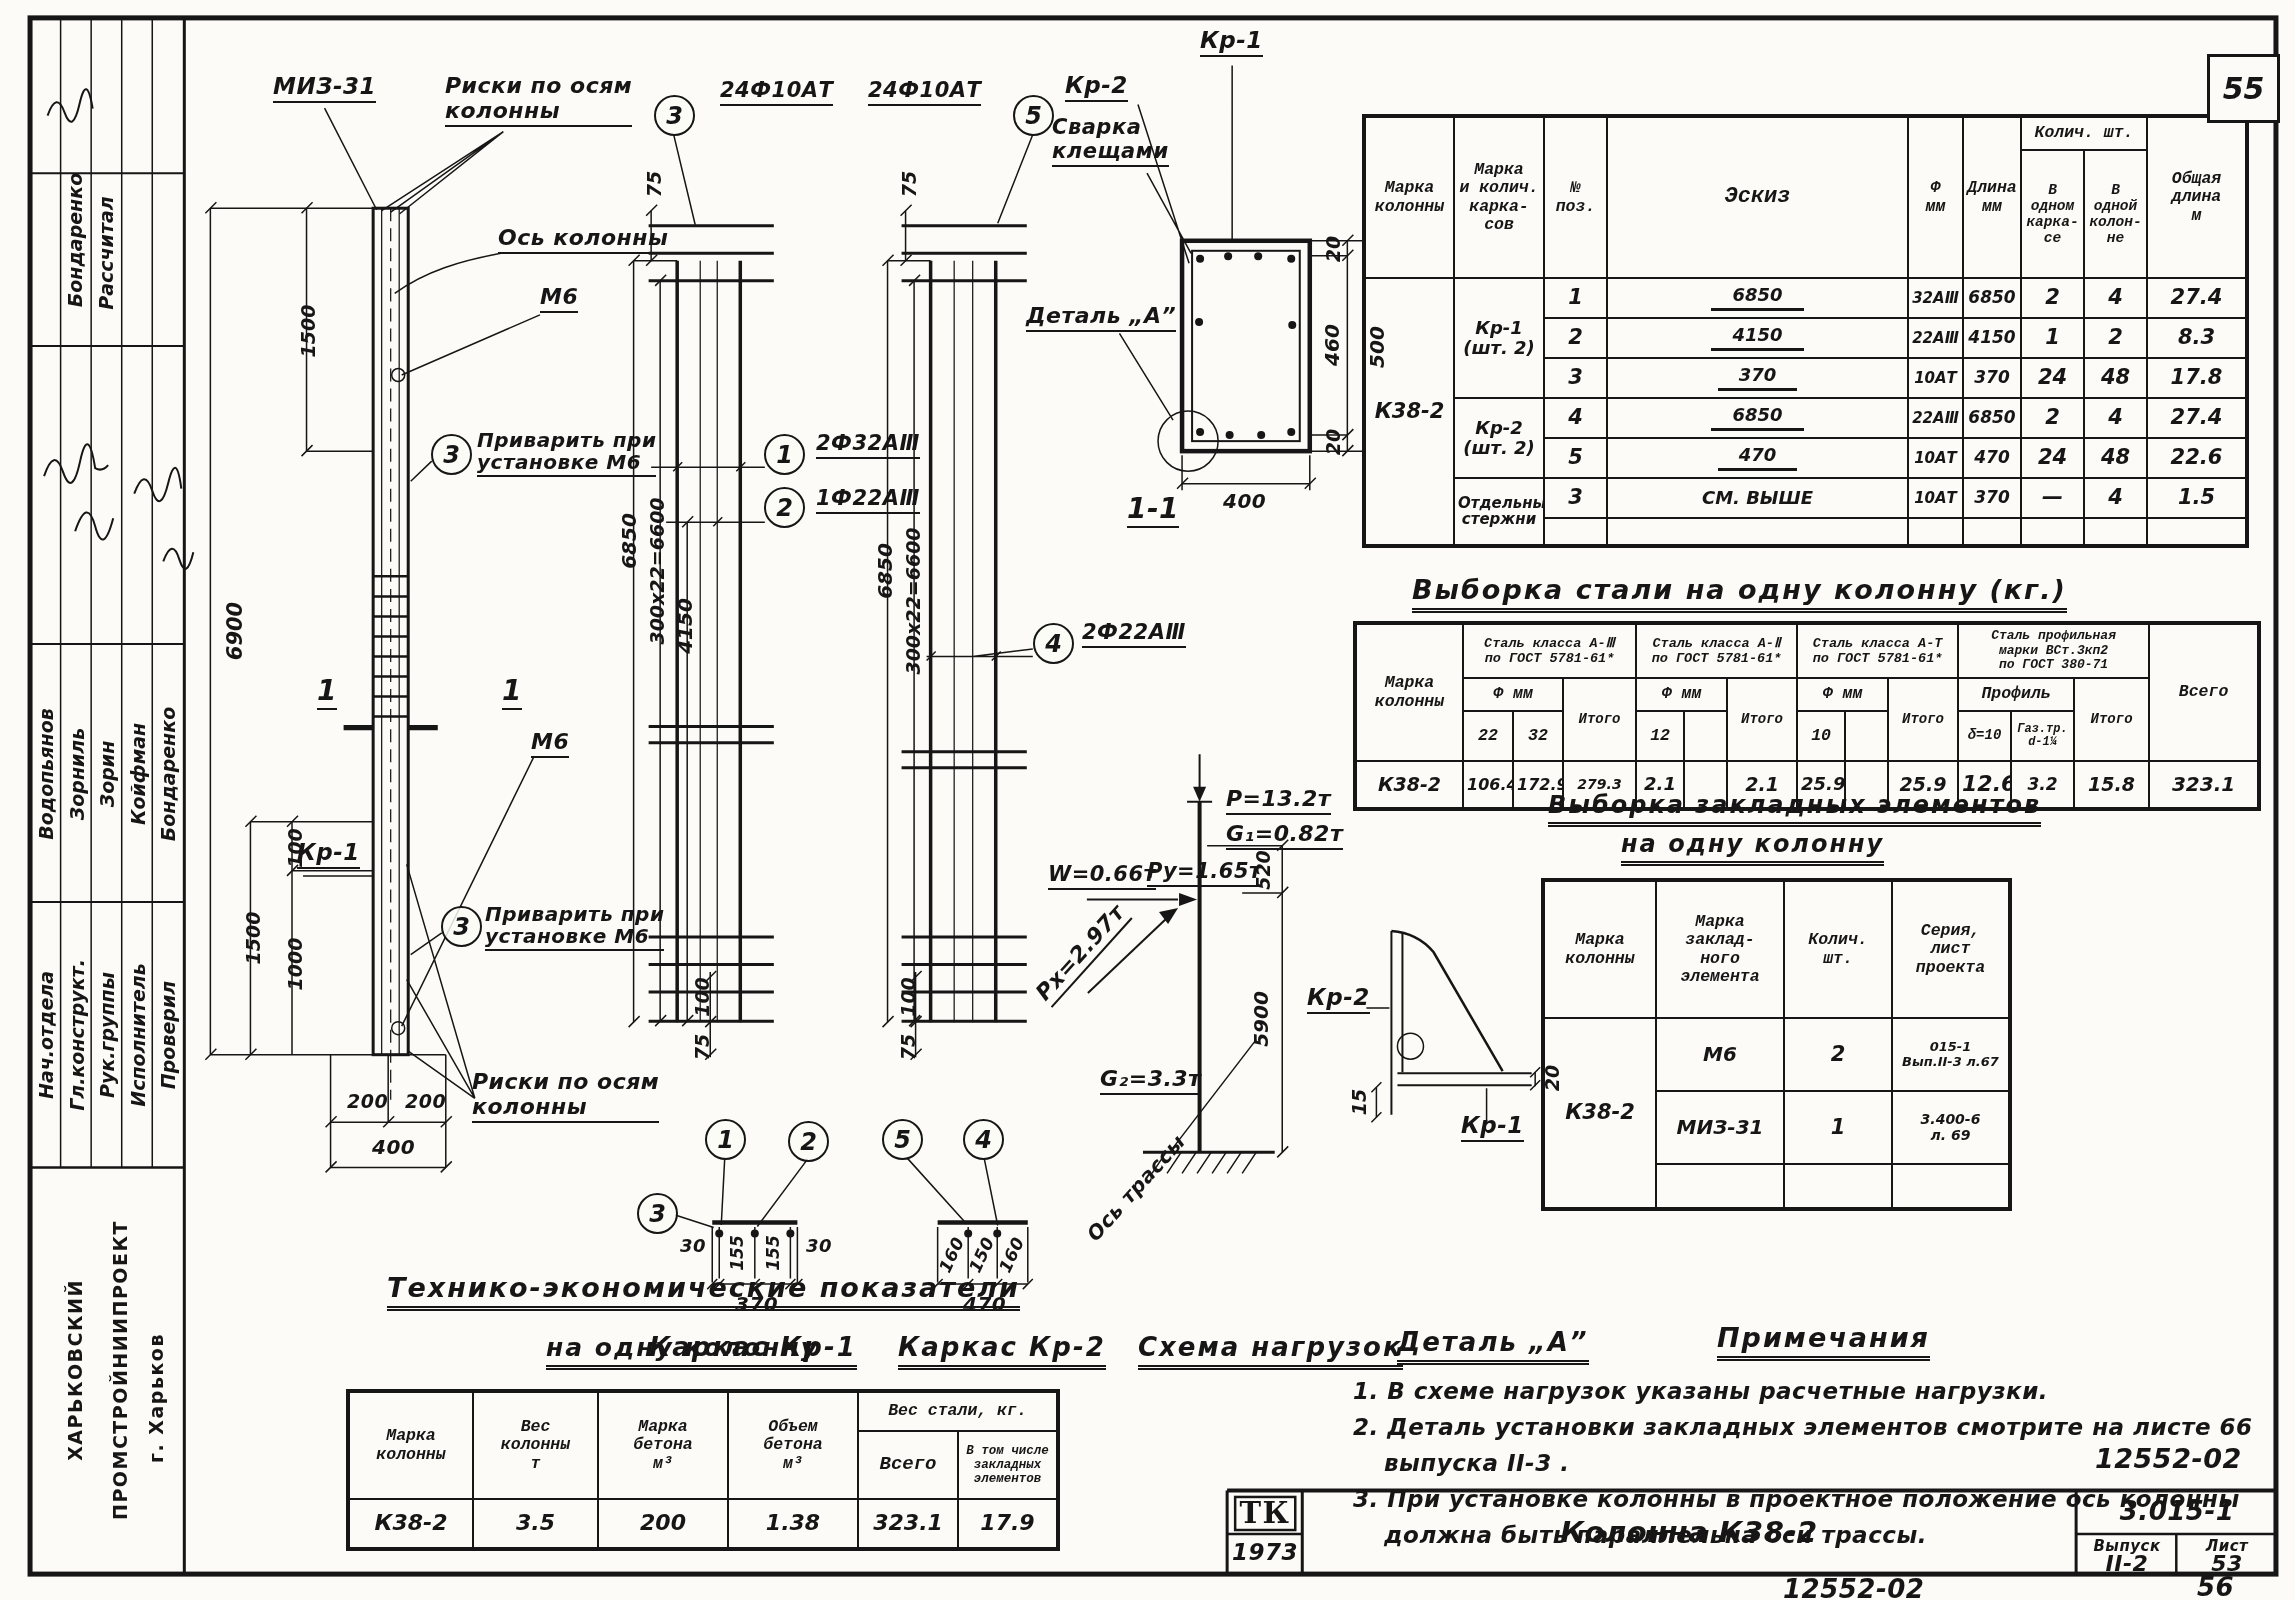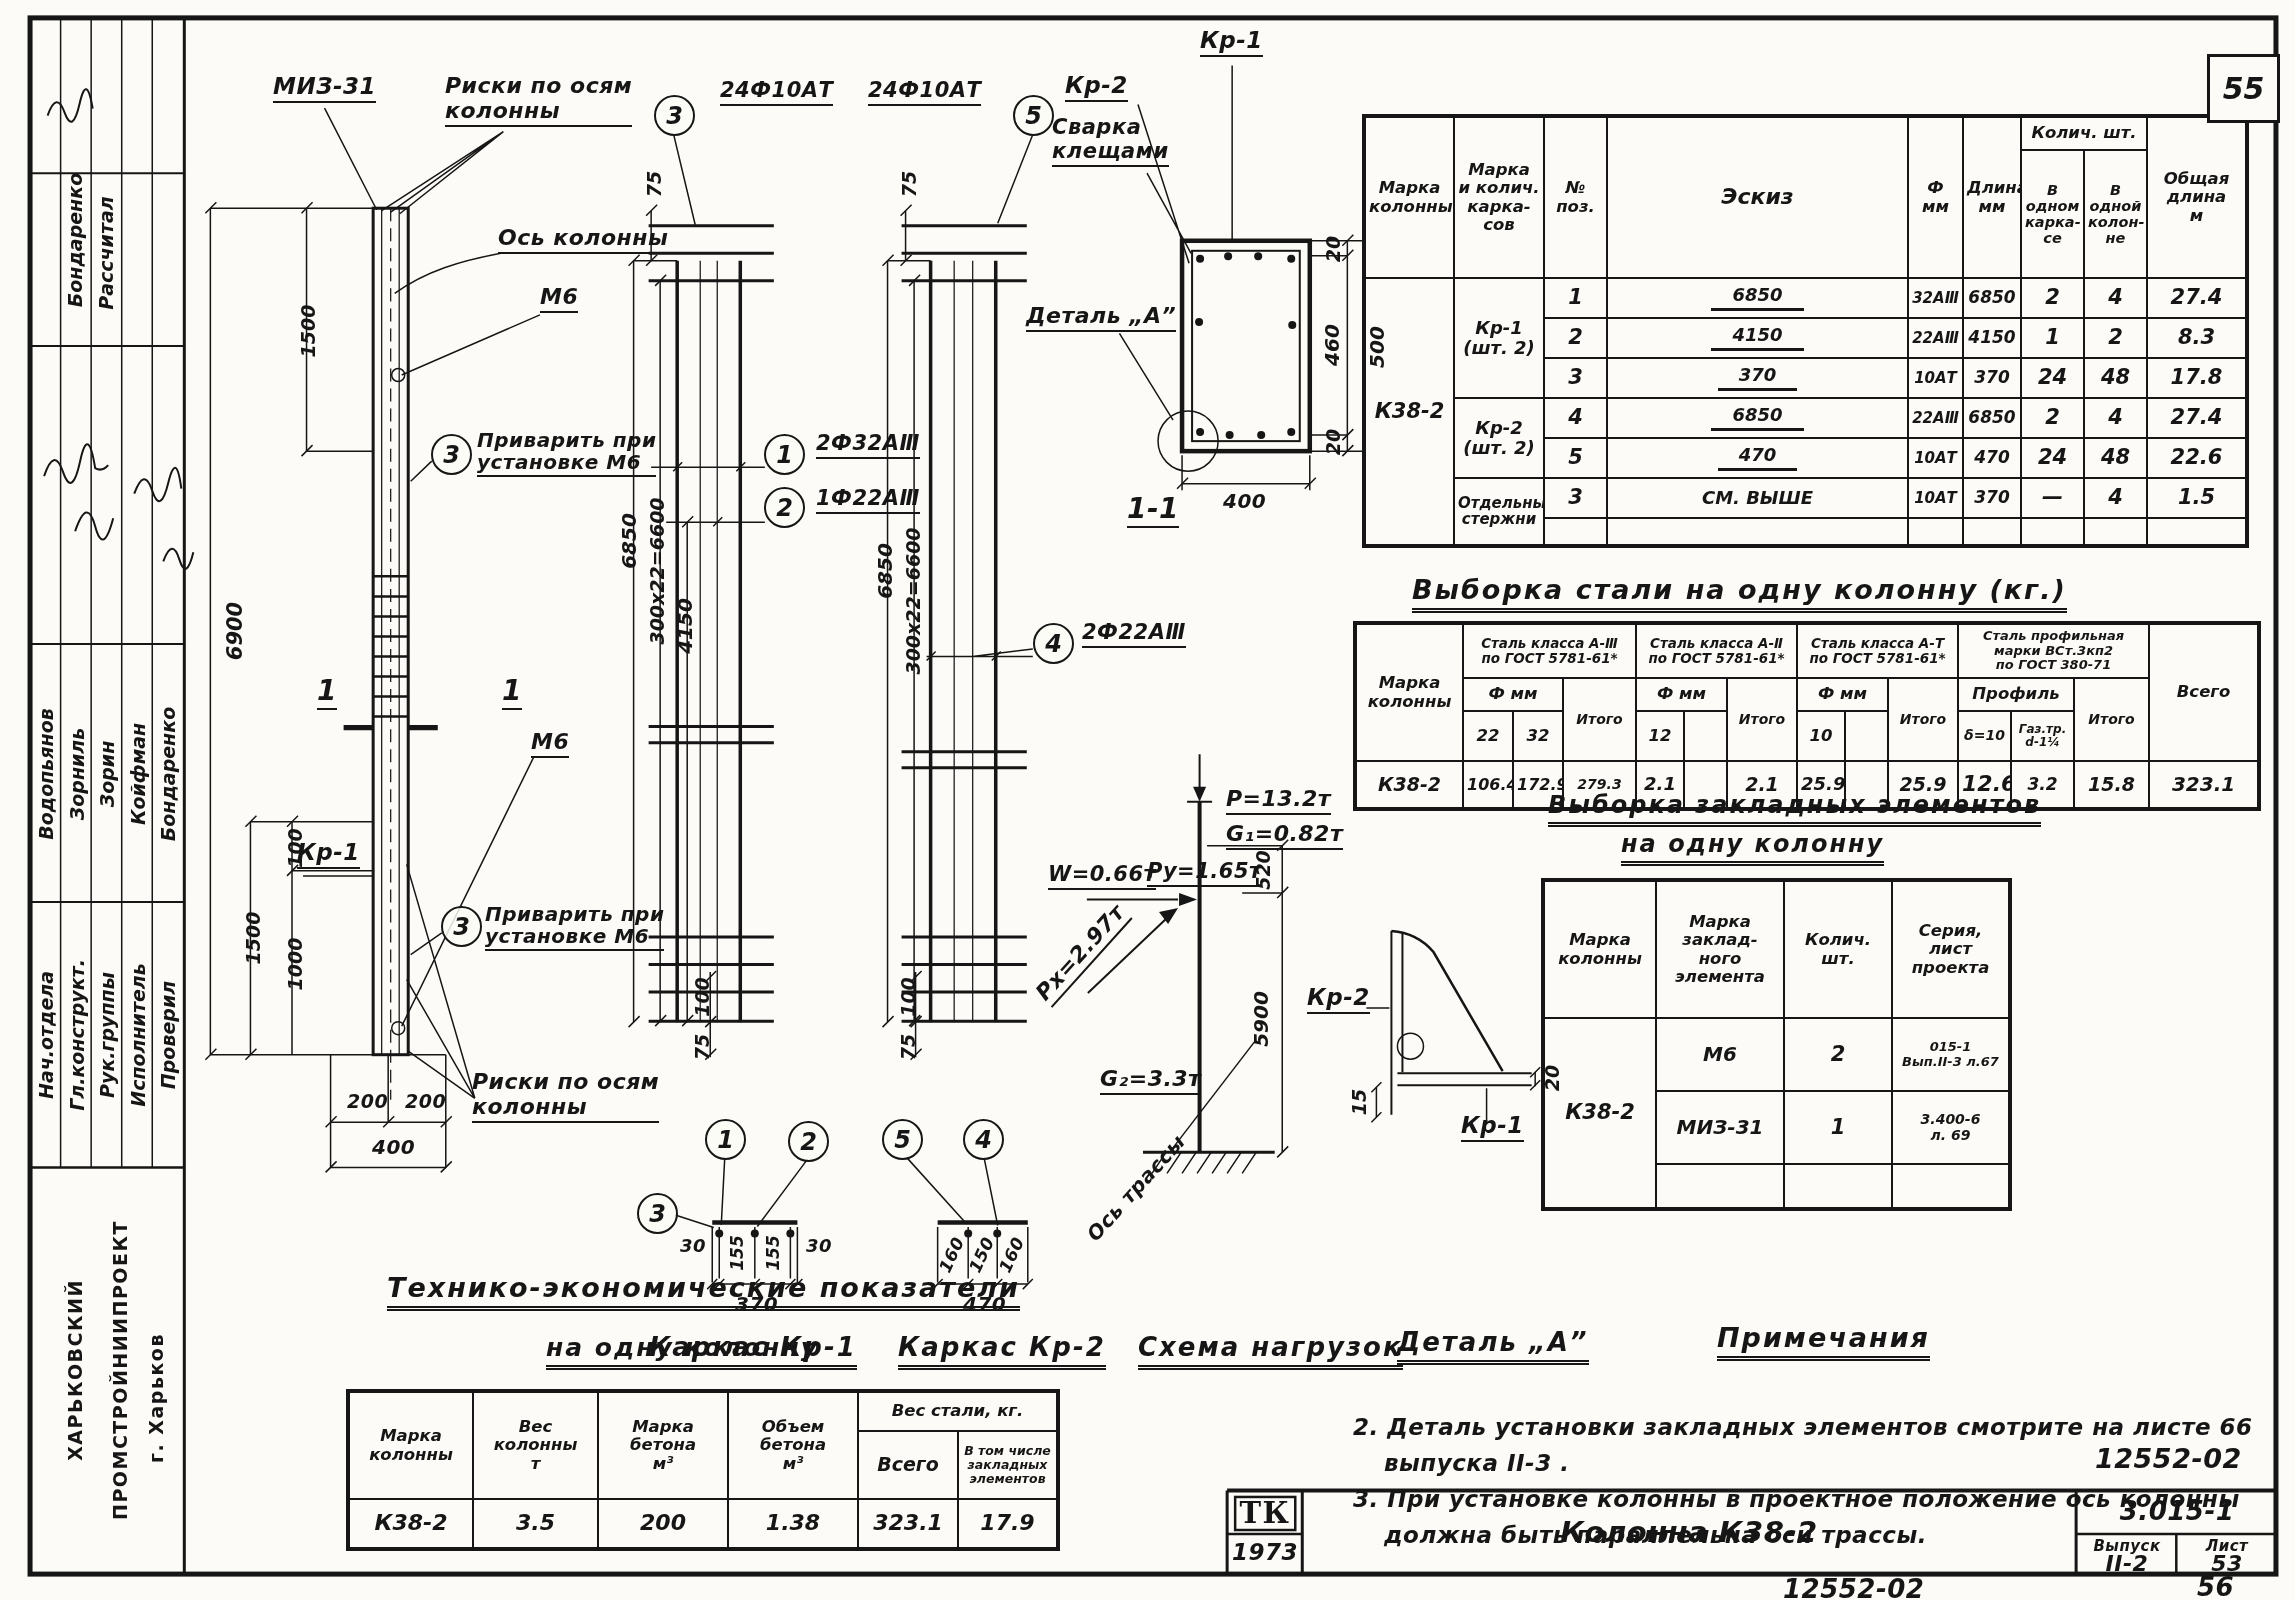--- a/index.html
+++ b/index.html
@@ -10,21 +10,21 @@
   .dul{border-bottom:5.5px double #161616;padding-bottom:3px;}
   .r48{transform:translate(-50%,-50%) rotate(-48deg);}
   .r60{transform:translate(-50%,-50%) rotate(-65deg);}
   .ctr{transform:translate(-50%,-50%);}.s30{font-size:15px}.s34{font-size:17px}.s36{font-size:18px}
   .s38{font-size:19px}.s40{font-size:20px}.s42{font-size:21px}.s46{font-size:23px}.s50{font-size:25px}
   .s52{font-size:26px}.s54{font-size:27px}.s56{font-size:28px}.s60{font-size:30px}.s64{font-size:32px}
   .up{letter-spacing:2px;}
   .circ{position:absolute;z-index:3;width:37px;height:37px;border:2.5px solid #161616;border-radius:50%;display:flex;align-items:center;justify-content:center;font:italic 700 24px "DejaVu Sans",sans-serif;background:rgba(252,251,247,.85);}
   .tbl{position:absolute;z-index:2;border-collapse:collapse;border:4px solid #161616;background:#fcfbf7;table-layout:fixed;}
   .tbl th,.tbl td{border:2px solid #161616;font:italic 700 18px/1.12 "DejaVu Sans",sans-serif;color:#161616;text-align:center;vertical-align:middle;white-space:pre-line;padding:1px 3px;overflow:hidden;}
-  .tbl th{font-size:16.5px;}
+  .tbl th{font-size:16.5px;font-family:Liberation Mono, monospace;}
   .sk{display:inline-block;border-bottom:3.5px solid #161616;padding:0 21px 3px;}
   .box{position:absolute;z-index:3;border:3.5px solid #161616;display:flex;align-items:center;justify-content:center;background:#fcfbf7;}
   .vlbl{position:absolute;z-index:3;font:italic 700 19px "DejaVu Sans",sans-serif;white-space:nowrap;transform:translate(-50%,-50%) rotate(-90deg);}
   .blk{font-style:normal;letter-spacing:1.5px;}
 </style>
 </head>
 <body>
 
 <div id="sheet">
 
@@ -450,20 +450,21 @@
           <td style="font-size:22px">3.5</td>
     <td style="font-size:22px">200</td>
           <td style="font-size:22px">1.38</td>
     <td style="font-size:22px">323.1</td>
           <td style="font-size:22px">17.9</td>
   </tr>
 </tbody>
     </table>
 
 <div class="lbl s54 dul up" style="left:1717px;top:1323px">Примечания</div>
+<div class="lbl s46" style="left:1353px;top:1379px">1. В схеме нагрузок указаны расчетные нагрузки.</div>
 <div class="lbl s46" style="left:1353px;top:1415px">2. Деталь установки закладных элементов смотрите на листе 66</div>
 <div class="lbl s46" style="left:1384px;top:1451px">выпуска II-3 .</div>
 <div class="lbl s46" style="left:1353px;top:1487px">3. При установке колонны в проектное положение ось колонны</div>
 <div class="lbl s46" style="left:1384px;top:1523px">должна быть параллельна оси трассы.</div>
 
 <div class="lbl s54" style="left:2095px;top:1444px">12552-02</div>
 <div class="lbl blk ctr" style="left:1265px;top:1513px;font:700 29px 'DejaVu Serif',serif">ТК</div>
 <div class="lbl s46 ctr" style="left:1265px;top:1553px">1973</div>
 <div class="lbl s58 ctr" style="left:1689px;top:1532px;font-size:29px">Колонна К38-2</div>
 <div class="lbl s52 ctr" style="left:2177px;top:1512px">3.015-1</div>

